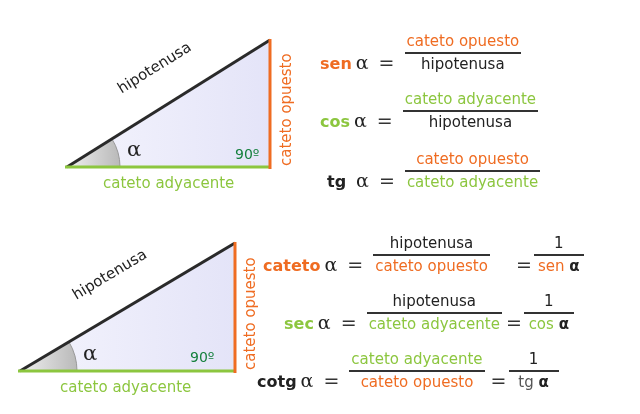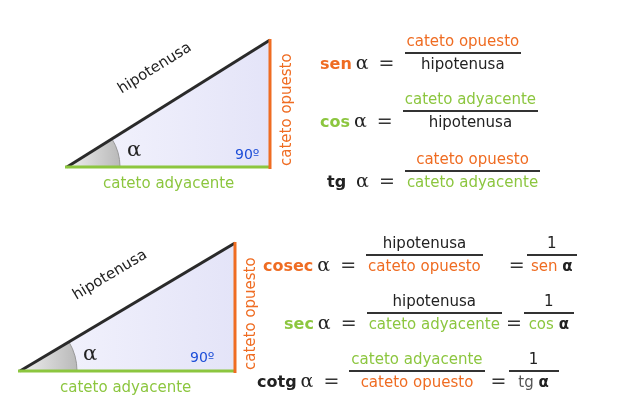--- a/index.html
+++ b/index.html
@@ -3,21 +3,21 @@
   <meta charset="utf-8">
   <style>
     html, body { margin:0; padding:0; background:#ffffff; }
     body { width:640px; height:414px; position:relative; overflow:hidden;
            font-family:"DejaVu Sans", sans-serif; }
     svg.tri { position:absolute; left:0; top:0; }
     .lbl { position:absolute; white-space:nowrap; font-family:"DejaVu Sans", sans-serif; }
     .orange { color:#ef6c22; }
     .green { color:#8cc63f; }
     .dark { color:#222222; }
-    .gray { color:#1d4ed8; }
+    .gray { color:#15803d; }
     .f { position:absolute; display:flex; align-items:flex-end; white-space:nowrap; }
     .fname { font-weight:bold; font-size:16px; }
     .alpha { font-size:19px; color:#222; margin-left:4px; font-family:"DejaVu Serif", serif; }
     .eq { font-size:19px; color:#333; margin:0 10px 0 10px; }
     .frac { display:inline-flex; flex-direction:column; align-items:center; }
     .num, .den { font-size:15px; line-height:18px; padding:0 2px; }
     .bar { height:2px; background:#333; align-self:stretch; margin:2px 0 1px 0; }
   </style>
 </head>
 <body>
@@ -90,21 +90,21 @@
   <span class="alpha">α</span>
   <span class="eq">=</span>
   <span class="frac">
     <span class="num orange">cateto opuesto</span>
     <span class="bar"></span>
     <span class="den green">cateto adyacente</span>
   </span>
 </div>
 
 <div class="f" style="left:263px; top:234px;">
-  <span class="fname orange">cosec</span>
+  <span class="fname orange">cateto</span>
   <span class="alpha">α</span>
   <span class="eq">=</span>
   <span class="frac">
     <span class="num dark">hipotenusa</span>
     <span class="bar"></span>
     <span class="den orange">cateto opuesto</span>
   </span>
   <span class="eq" style="margin:0 2px 0 26px;">=</span>
   <span class="frac" style="min-width:50px;">
     <span class="num dark">1</span>

